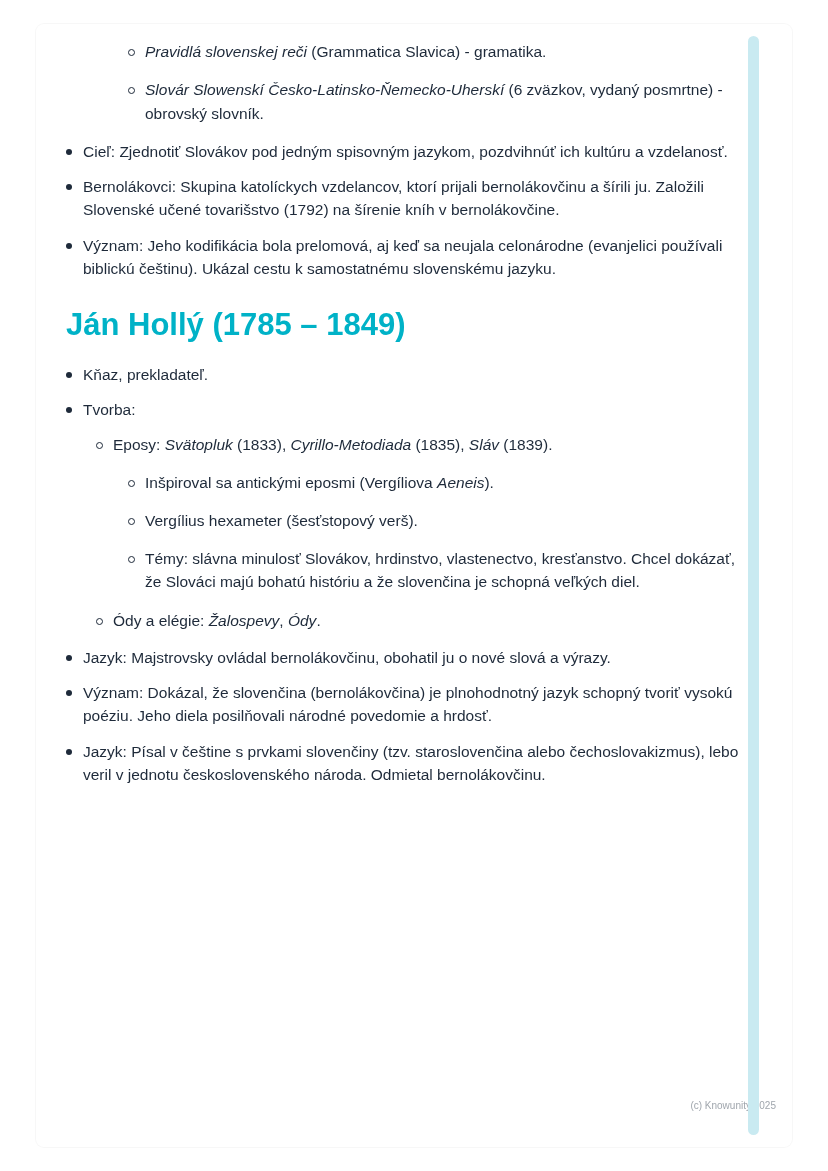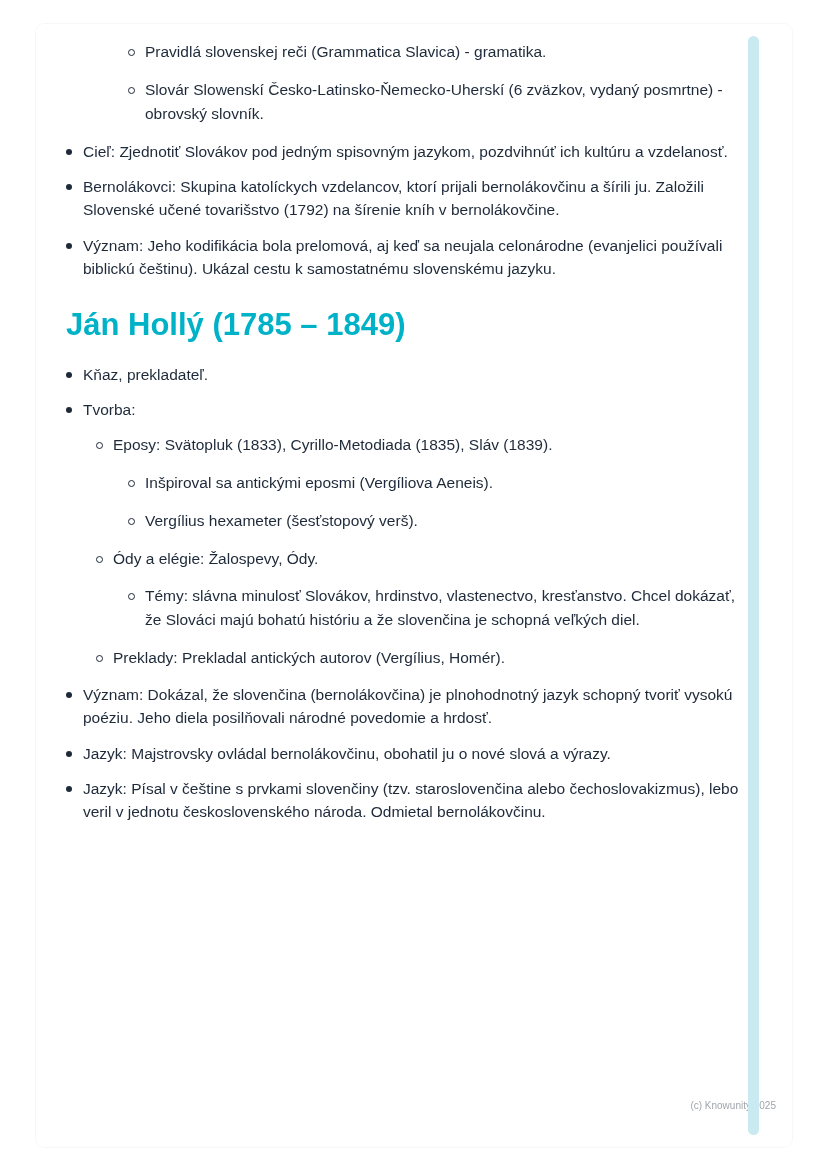--- a/index.html
+++ b/index.html
@@ -37,21 +37,21 @@
   .bullet.level3{margin-left:62px;margin-bottom:15px;}
   .marker-col{
     width:17px;flex-shrink:0;display:flex;justify-content:flex-start;
     padding-top:9px;
   }
   .marker{display:block;}
   .marker.disc{width:6px;height:6px;background:var(--text);border-radius:50%;}
   .marker.circle{width:5px;height:5px;border:1.6px solid var(--text);border-radius:50%;background:transparent;}
   .bullet-text{flex:1;}
   .bullet-text .b{font-weight:400;}
-  .bullet-text .i{}
+  .bullet-text .i{font-style:italic;}
   .section-heading{
     font-size:31px;font-weight:700;color:var(--accent);
     margin:26px 0 18px 0;line-height:1.25;
   }
   .footer-credit{
     position:absolute;right:16px;bottom:36px;
     font-size:10px;color:var(--muted);
   }
 </style>
 </head>
@@ -113,49 +113,43 @@
           <span class="marker circle"></span>
         </span>
         <span class="bullet-text"><span>Inšpiroval sa antickými eposmi (Vergíliova </span><span class="i">Aeneis</span><span>).</span></span>
       </div>
       <div class="bullet level3">
         <span class="marker-col">
           <span class="marker circle"></span>
         </span>
         <span class="bullet-text"><span>Vergílius </span><span class="b">hexameter</span><span> (šesťstopový verš).</span></span>
       </div>
-      <div class="bullet level2">
-        <span class="marker-col">
-          <span class="marker circle"></span>
-        </span>
-        <span class="bullet-text"><span class="b">Ódy a elégie:</span><span> </span><span class="i">Žalospevy</span><span>, </span><span class="i">Ódy</span><span>.</span></span>
-      </div>
       <div class="bullet level3">
         <span class="marker-col">
           <span class="marker circle"></span>
         </span>
         <span class="bullet-text"><span>Témy: slávna minulosť Slovákov, hrdinstvo, vlastenectvo, kresťanstvo. Chcel dokázať, že Slováci majú bohatú históriu a že slovenčina je schopná veľkých diel.</span></span>
       </div>
       <div class="bullet level2">
         <span class="marker-col">
           <span class="marker circle"></span>
         </span>
-        <span class="bullet-text"><span class="b">Preklady:</span><span> Prekladal antických autorov (Vergílius, Homér).</span></span>
+        <span class="bullet-text"><span class="b">Ódy a elégie:</span><span> </span><span class="i">Žalospevy</span><span>, </span><span class="i">Ódy</span><span>.</span></span>
+      </div>
+      <div class="bullet level1">
+        <span class="marker-col">
+          <span class="marker disc"></span>
+        </span>
+        <span class="bullet-text"><span class="b">Jazyk:</span><span> Majstrovsky ovládal bernolákovčinu, obohatil ju o nové slová a výrazy.</span></span>
       </div>
       <div class="bullet level1">
         <span class="marker-col">
           <span class="marker disc"></span>
         </span>
         <span class="bullet-text"><span class="b">Význam:</span><span> Dokázal, že slovenčina (bernolákovčina) je plnohodnotný jazyk schopný tvoriť vysokú poéziu. Jeho diela posilňovali národné povedomie a hrdosť.</span></span>
-      </div>
-      <div class="bullet level1">
-        <span class="marker-col">
-          <span class="marker disc"></span>
-        </span>
-        <span class="bullet-text"><span class="b">Jazyk:</span><span> Majstrovsky ovládal bernolákovčinu, obohatil ju o nové slová a výrazy.</span></span>
       </div>
       <div class="bullet level1">
         <span class="marker-col">
           <span class="marker disc"></span>
         </span>
         <span class="bullet-text"><span class="b">Jazyk:</span><span> Písal v </span><span class="b">češtine s prvkami slovenčiny</span><span> (tzv. staroslovenčina alebo čechoslovakizmus), lebo veril v jednotu československého národa. Odmietal bernolákovčinu.</span></span>
       </div>
     </div>
   <div class="footer-credit">(c) Knowunity 2025</div>
   <div class="scroll-stripe"></div>

